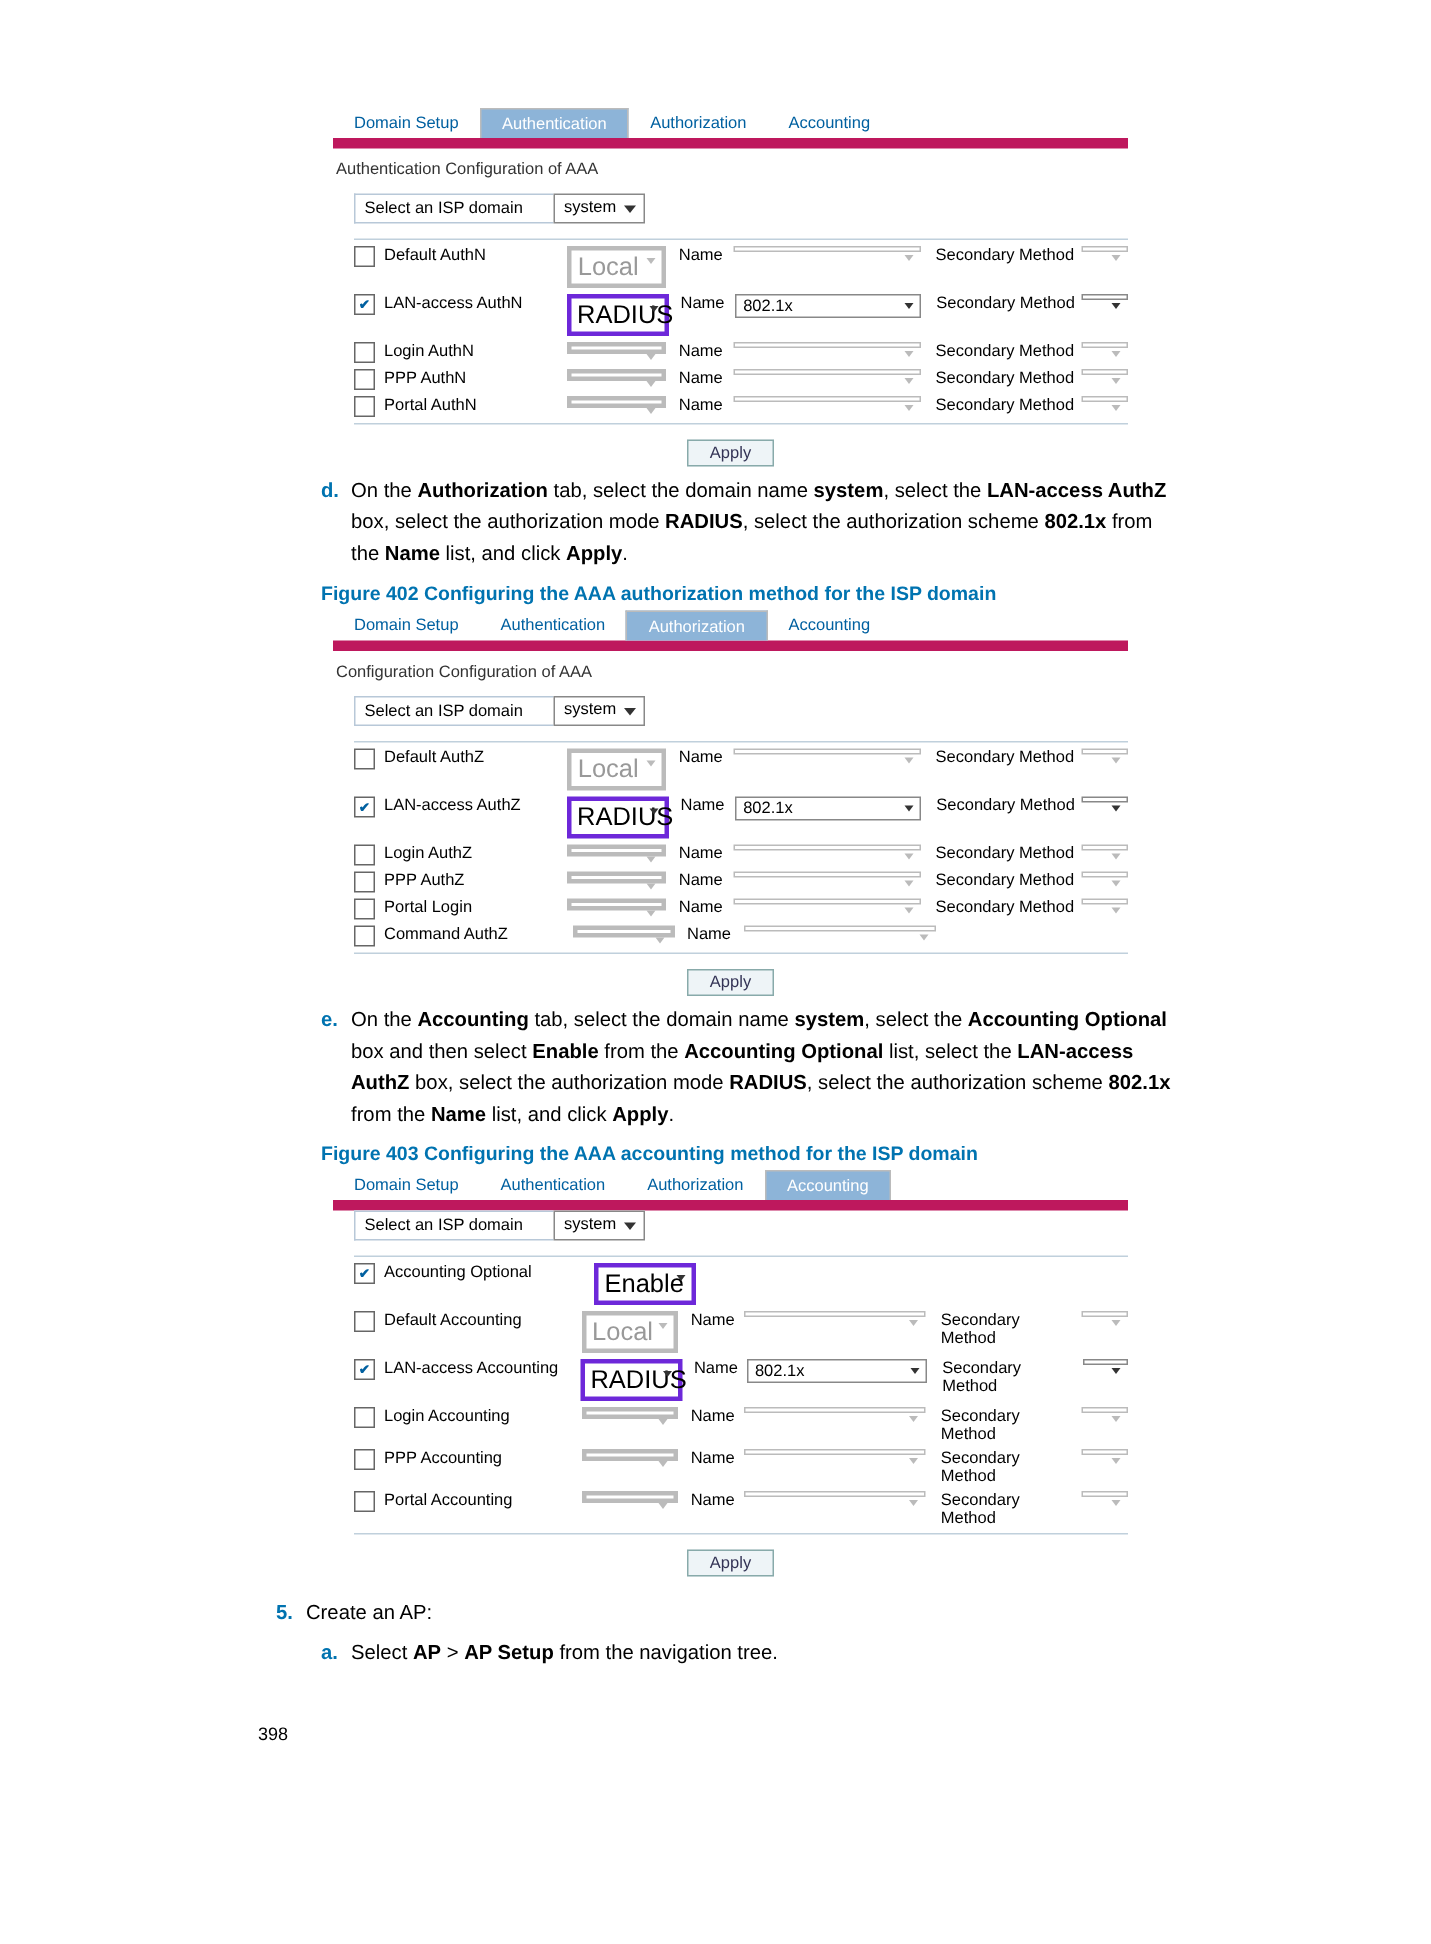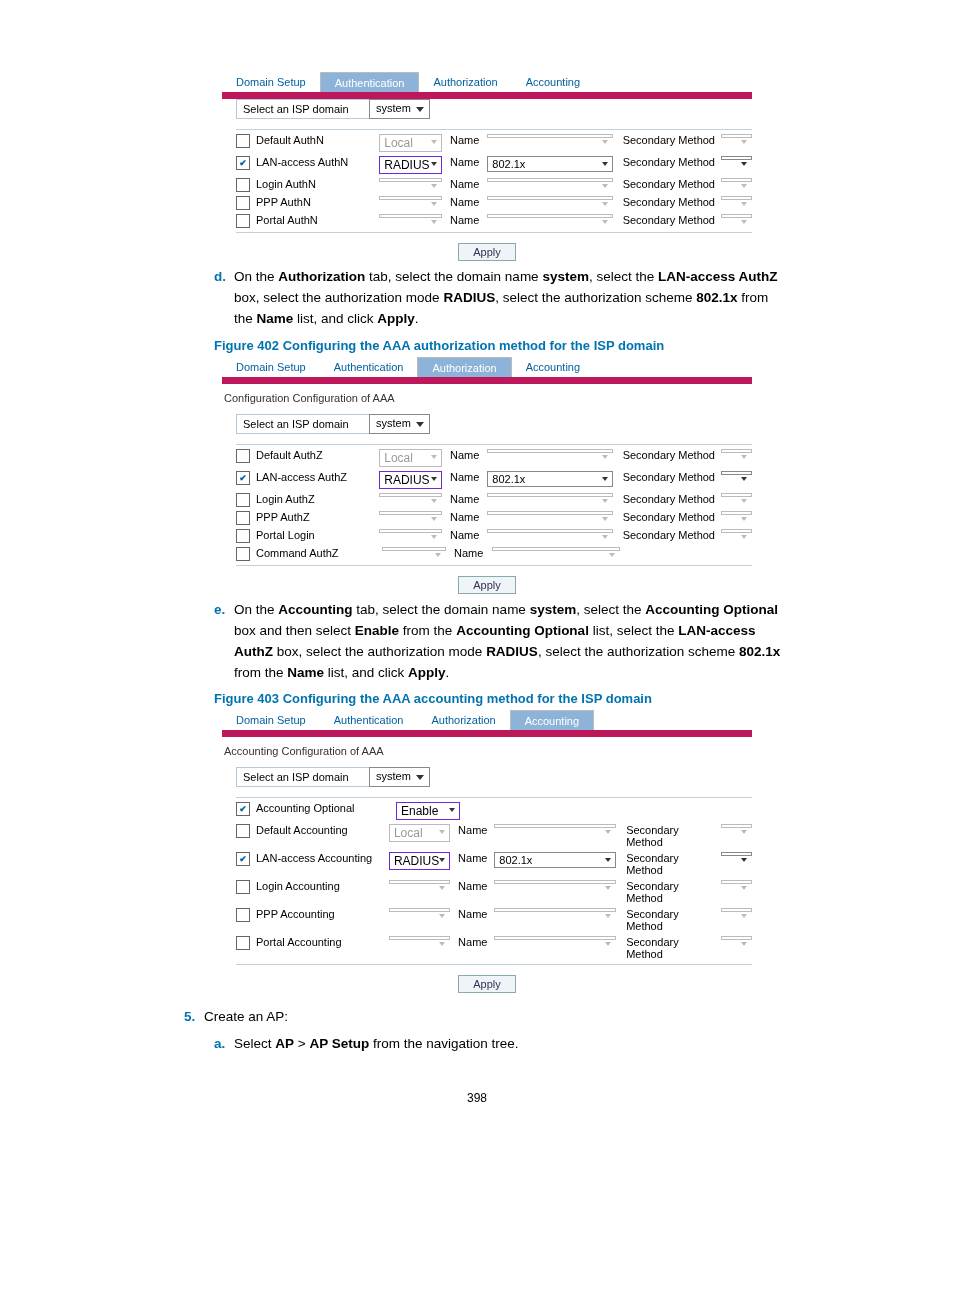--- a/index.html
+++ b/index.html
@@ -14,21 +14,21 @@
     .conf-title { margin: 8px 0 10px 2px; font-size: 11px; color: #333; }
     .domain-row { display: flex; align-items: stretch; margin: 0 0 10px 14px; }
     .domain-input { border: 1px solid #b8c8d8; border-right: none; padding: 3px 6px; width: 120px; font-size: 11px; background: #fff; }
     .domain-select { border: 1px solid #888; font-size: 11px; padding: 2px 18px 2px 6px; position: relative; background: #fff; }
     .domain-select::after { content: ""; position: absolute; right: 5px; top: 7px; border-left: 4px solid transparent; border-right: 4px solid transparent; border-top: 5px solid #333; }
     .rows { border-top: 1px solid #c0d0dc; border-bottom: 1px solid #c0d0dc; margin: 0 0 0 14px; padding: 2px 0; }
     .row { display: flex; align-items: flex-start; padding: 2px 0; gap: 4px; }
     .cb { width: 12px; height: 12px; border: 1px solid #666; display: inline-flex; align-items: center; justify-content: center; font-size: 9px; color: #0060a0; background: #fff; flex-shrink: 0; }
     .cb.checked::before { content: "✔"; font-weight: bold; }
     .lbl { width: 122px; font-size: 11px; padding-left: 2px; }
-    .sel { border: 1px solid #6d28d9; font-size: 12px; width: 54px; padding: 1px 4px; position: relative; background: #fff; }
+    .sel { border: 3px solid #6d28d9; font-size: 17px; width: 54px; padding: 1px 4px; position: relative; background: #fff; }
     .sel::after { content: ""; position: absolute; right: 4px; top: 5px; border-left: 3px solid transparent; border-right: 3px solid transparent; border-top: 4px solid #333; }
     .sel.disabled { border-color: #bbb; color: #999; }
     .sel.disabled::after { border-top-color: #bbb; }
     .name-lbl { width: 34px; font-size: 11px; padding-left: 4px; }
     .sel-wide { border: 1px solid #888; font-size: 11px; width: 118px; padding: 1px 4px; position: relative; background: #fff; }
     .sel-wide::after { content: ""; position: absolute; right: 4px; top: 5px; border-left: 3px solid transparent; border-right: 3px solid transparent; border-top: 4px solid #333; }
     .sel-wide.disabled { border-color: #bbb; color: #999; }
     .sel-wide.disabled::after { border-top-color: #bbb; }
     .sm-lbl { width: 96px; font-size: 11px; padding-left: 6px; }
     .sel-sm { border: 1px solid #888; font-size: 11px; width: 22px; padding: 1px 4px; position: relative; background: #fff; }
@@ -36,36 +36,37 @@
     .sel-sm.disabled { border-color: #bbb; }
     .sel-sm.disabled::after { border-top-color: #bbb; }
     .apply-row { text-align: center; margin: 10px 0 2px; }
     .apply-btn { display: inline-block; border: 1px solid #8aa; padding: 2px 14px; font-size: 11px; background: #eef4f7; color: #335; }
     .step-letter { color: #0073b0; font-weight: bold; display: inline-block; width: 20px; }
     .step-num { color: #0073b0; font-weight: bold; display: inline-block; width: 20px; }
     .step-text { font-size: 13.5px; line-height: 1.55; margin: 14px 0 6px 12px; display: flex; }
     .step-text .body { flex: 1; }
     .step-text-inner { font-size: 13.5px; line-height: 1.55; margin: 6px 0 6px 42px; display: flex; }
     .step-text-inner .body { flex: 1; }
-    .page-num { text-align: center; font-size: 12px; margin-top: 36px; }
+    .page-num { text-align: left; font-size: 12px; margin-top: 36px; }
     strong { font-weight: bold; }
   </style>
 </head>
 <body>
 
 <div class="page">
   <div class="content">
 
     <div class="screenshot">
       <div class="tabs">
         <div class="tab">Domain Setup</div>
         <div class="tab active">Authentication</div>
         <div class="tab">Authorization</div>
         <div class="tab">Accounting</div>
       </div>
+      <div class="conf-title">Authentication Configuration of AAA</div>
       <div class="domain-row">
         <div class="domain-input">Select an ISP domain</div>
         <div class="domain-select">system</div>
       </div>
       <div class="rows" id="rows401">
           <div class="row">
             <span class="cb "></span>
             <span class="lbl">Default AuthN</span>
             <span class="sel disabled">Local</span>
             <span class="name-lbl">Name</span>
@@ -194,21 +195,20 @@
     </div>
 
     <div class="fig-caption">Figure 403 Configuring the AAA accounting method for the ISP domain</div>
     <div class="screenshot">
       <div class="tabs">
         <div class="tab">Domain Setup</div>
         <div class="tab">Authentication</div>
         <div class="tab">Authorization</div>
         <div class="tab active">Accounting</div>
       </div>
-      <div class="conf-title">Accounting Configuration of AAA</div>
       <div class="domain-row">
         <div class="domain-input">Select an ISP domain</div>
         <div class="domain-select">system</div>
       </div>
       <div class="rows" id="rows403">
           <div class="row">
             <span class="cb checked"></span>
             <span class="lbl" style="width:136px">Accounting Optional</span>
             <span class="sel">Enable</span>
           </div>

